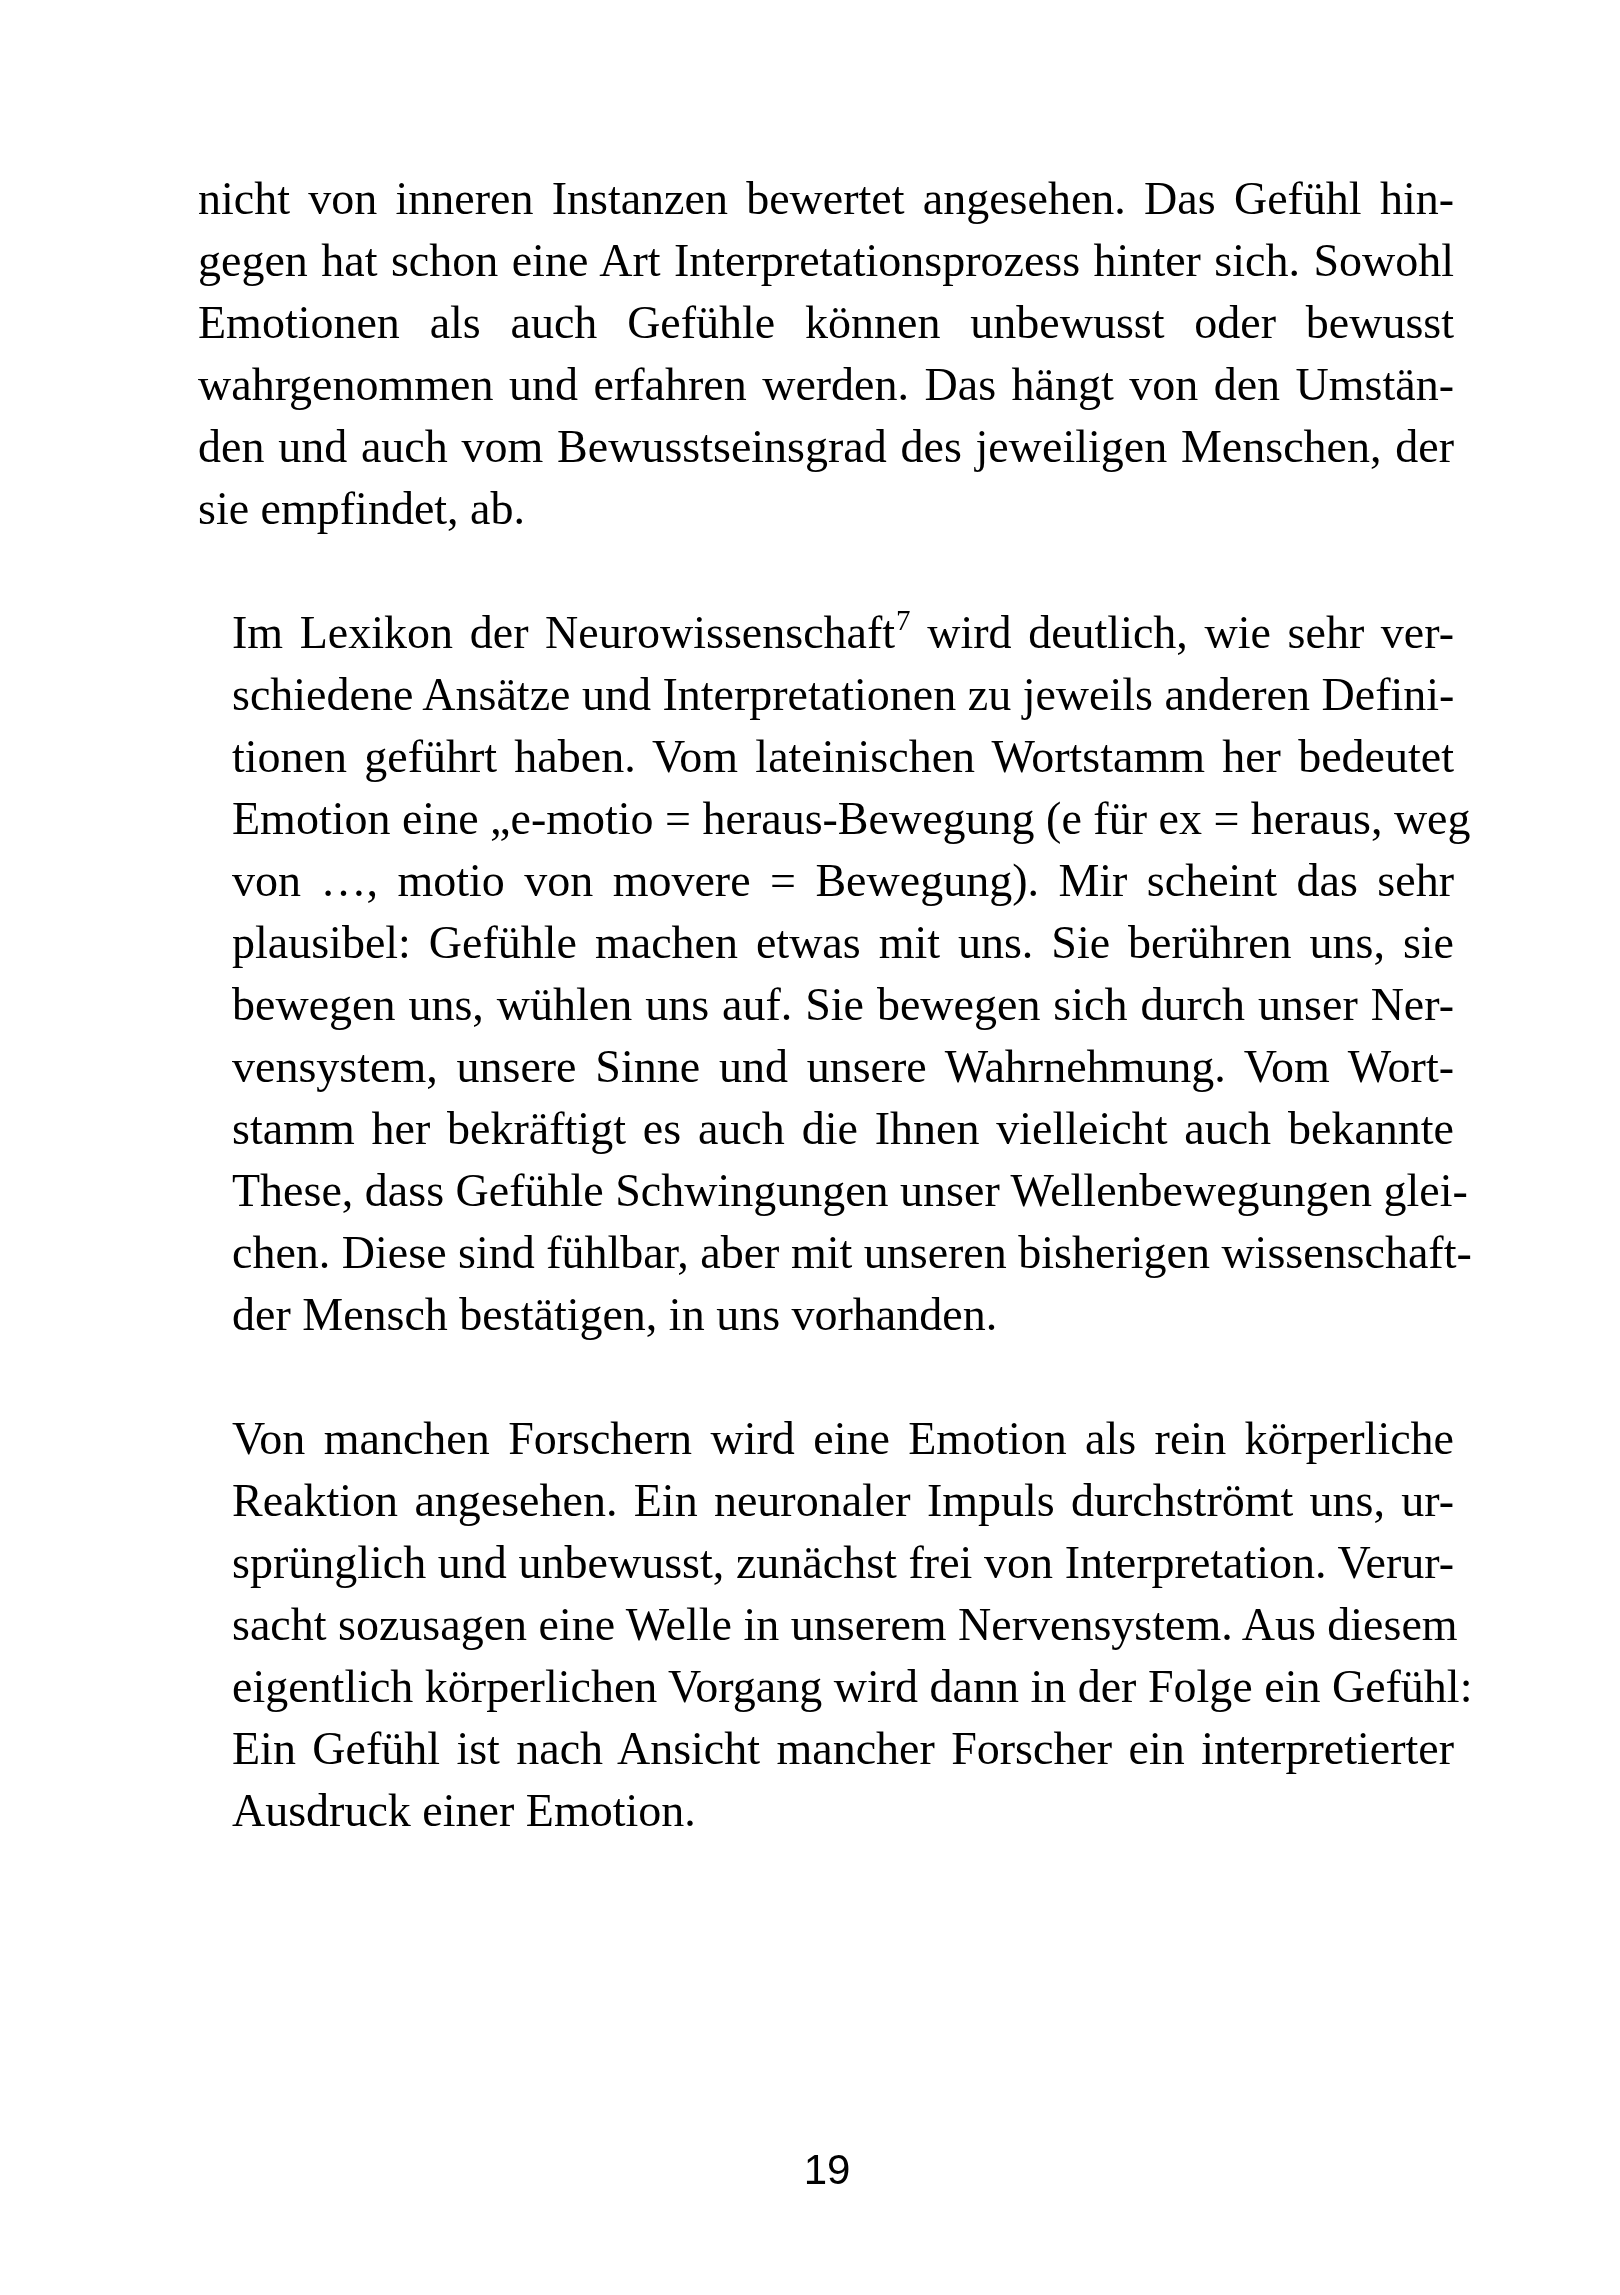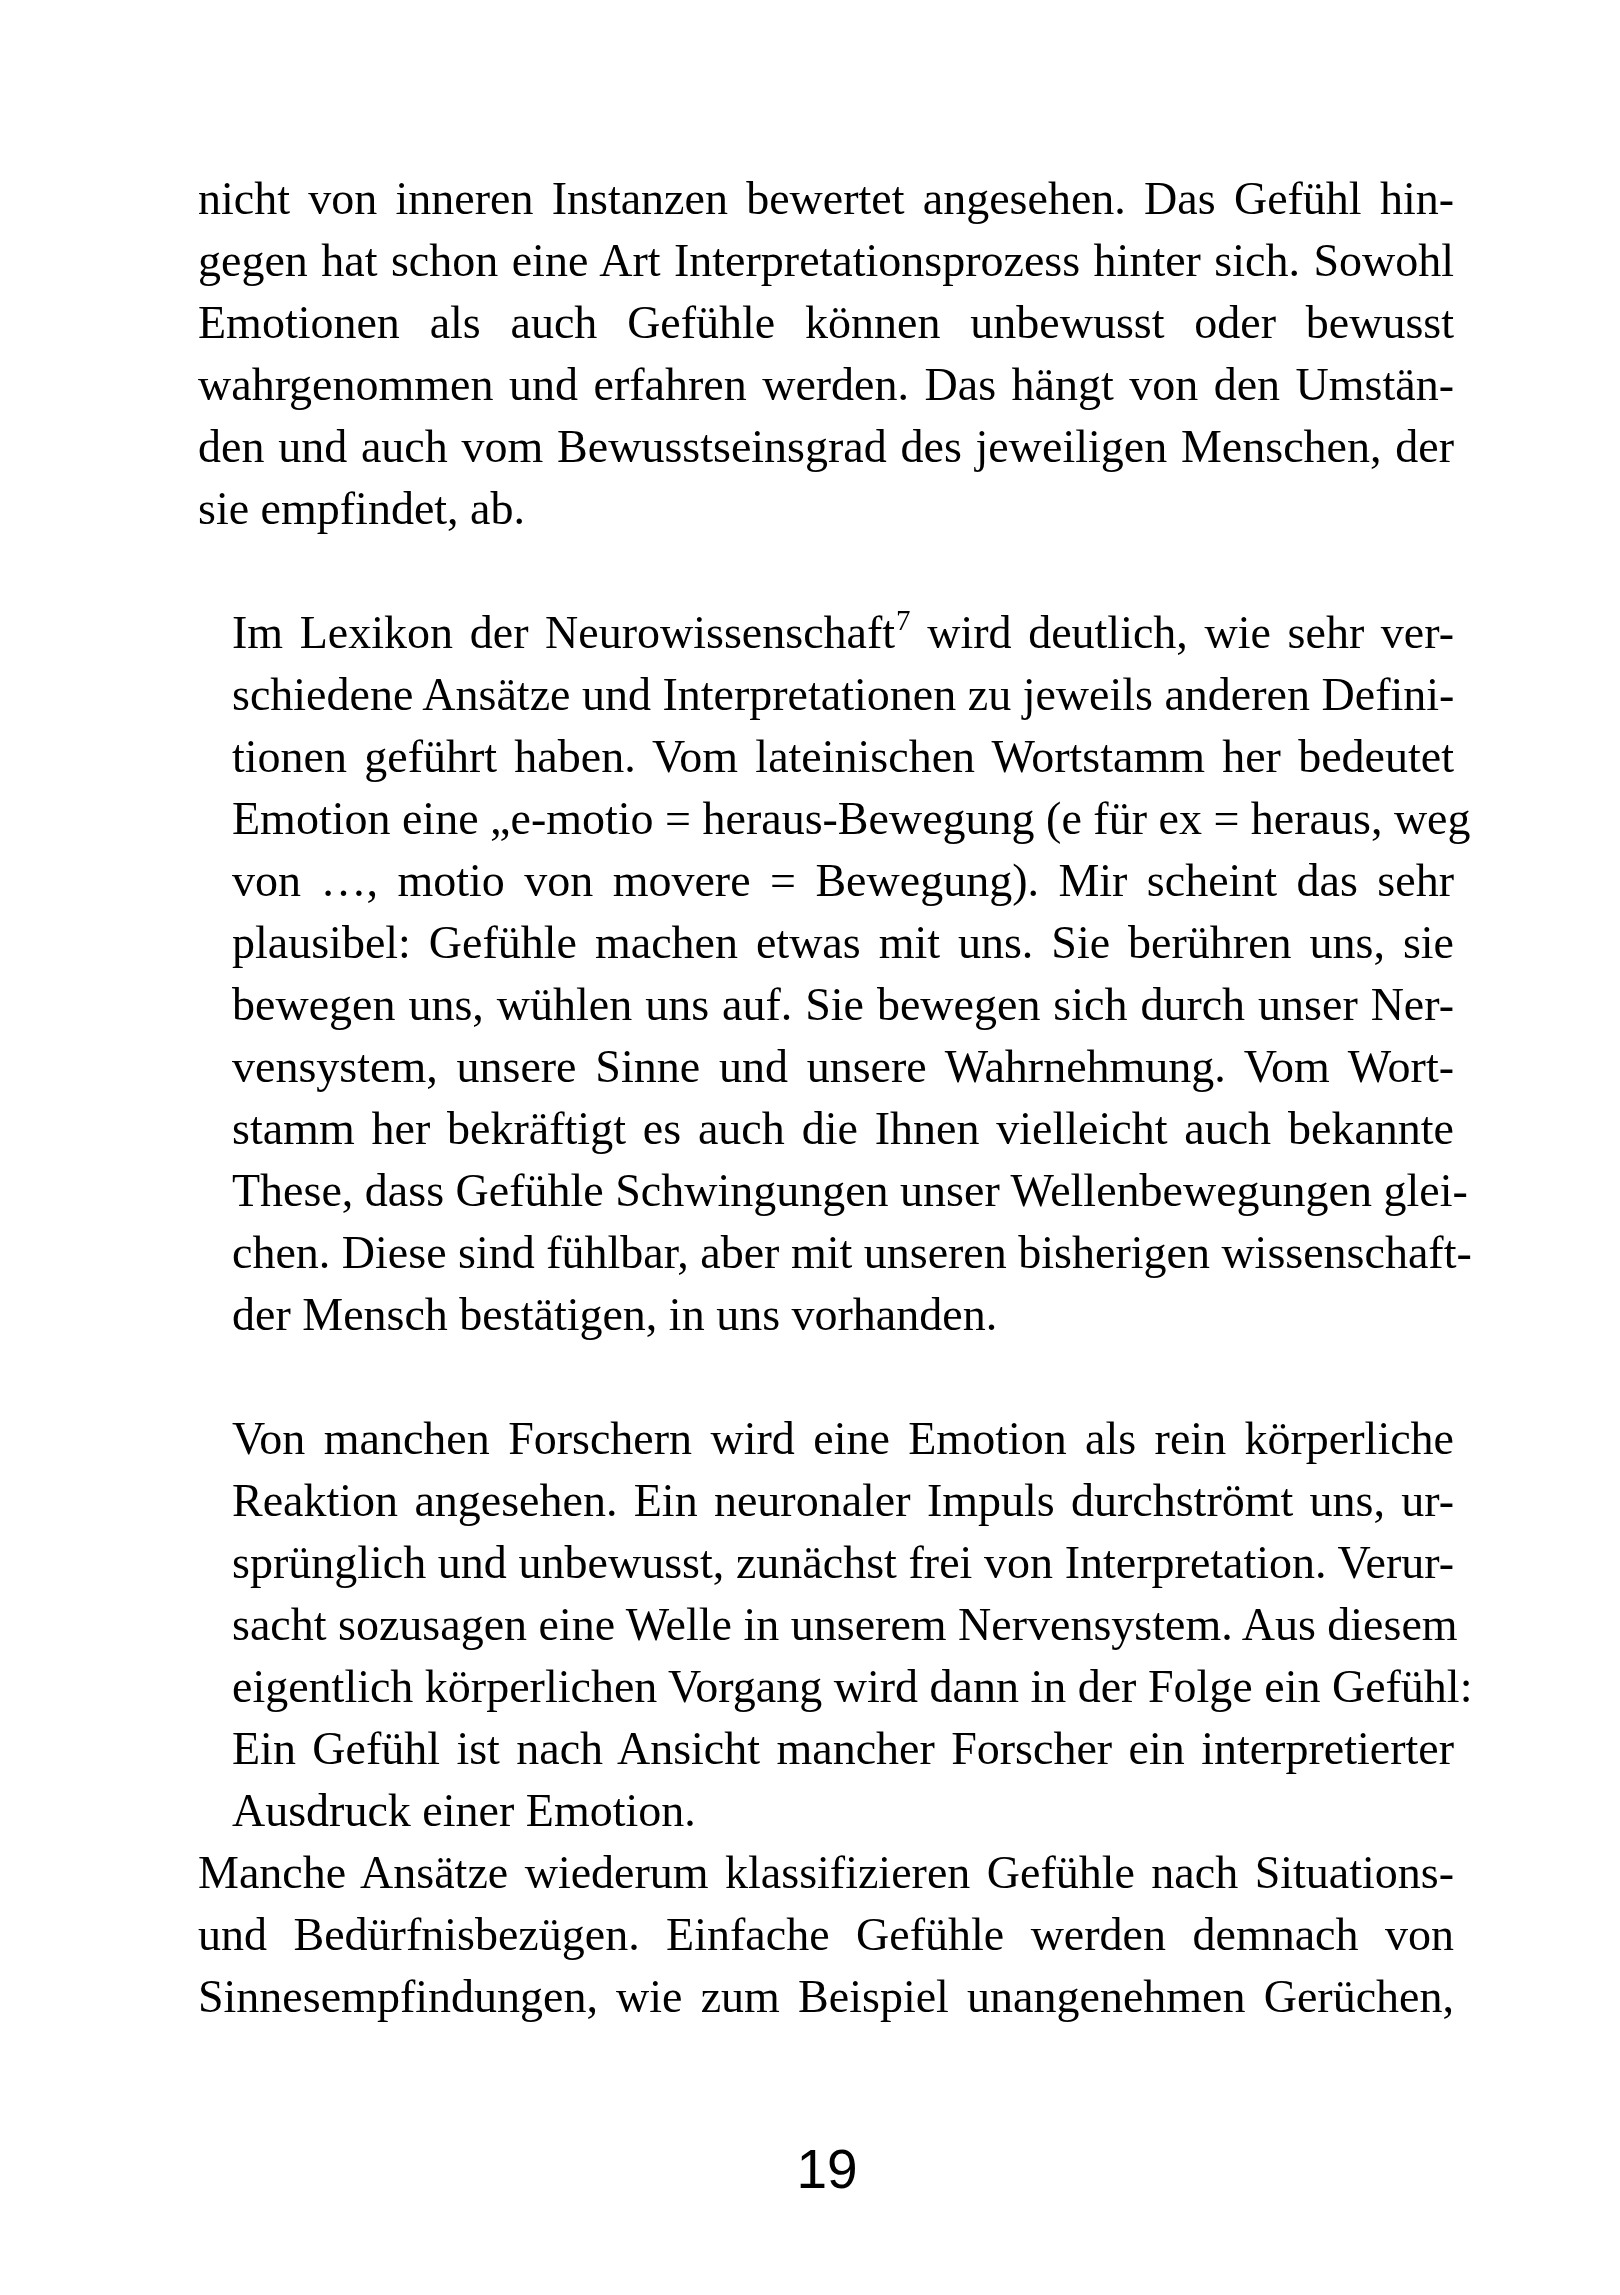--- a/index.html
+++ b/index.html
@@ -60,21 +60,21 @@
     top: -18.5px;
     margin-left: 0.9px;
   }
   .page-number {
     position: absolute;
     left: 0;
     width: 1620px;
     top: 2144px;
     text-align: center;
     font-family: "Liberation Sans", "DejaVu Sans", sans-serif;
-    font-size: 55px;
+    font-size: 42px;
     line-height: 51px;
     padding-left: 34px;
     box-sizing: border-box;
   }
 </style>
 </head>
 <body>
 
 <div class="page">
   <div class="text-column" id="text-column">
@@ -102,21 +102,16 @@
       </div>
       <div class="paragraph gap-before">
         <span class="line">Von manchen Forschern wird eine Emotion als rein körperliche</span>
         <span class="line">Reaktion angesehen. Ein neuronaler Impuls durchströmt uns, ur-</span>
         <span class="line">sprünglich und unbewusst, zunächst frei von Interpretation. Verur-</span>
         <span class="line">sacht sozusagen eine Welle in unserem Nervensystem. Aus diesem</span>
         <span class="line">eigentlich körperlichen Vorgang wird dann in der Folge ein Gefühl:</span>
         <span class="line">Ein Gefühl ist nach Ansicht mancher Forscher ein interpretierter</span>
         <span class="line last">Ausdruck einer Emotion.</span>
       </div>
-      <div class="paragraph">
-        <span class="line">Manche Ansätze wiederum klassifizieren Gefühle nach Situations-</span>
-        <span class="line">und Bedürfnisbezügen. Einfache Gefühle werden demnach von</span>
-        <span class="line">Sinnesempfindungen, wie zum Beispiel unangenehmen Gerüchen,</span>
-      </div>
     </div>
   <div class="page-number">19</div>
 </div>
 
 
 </body></html>

